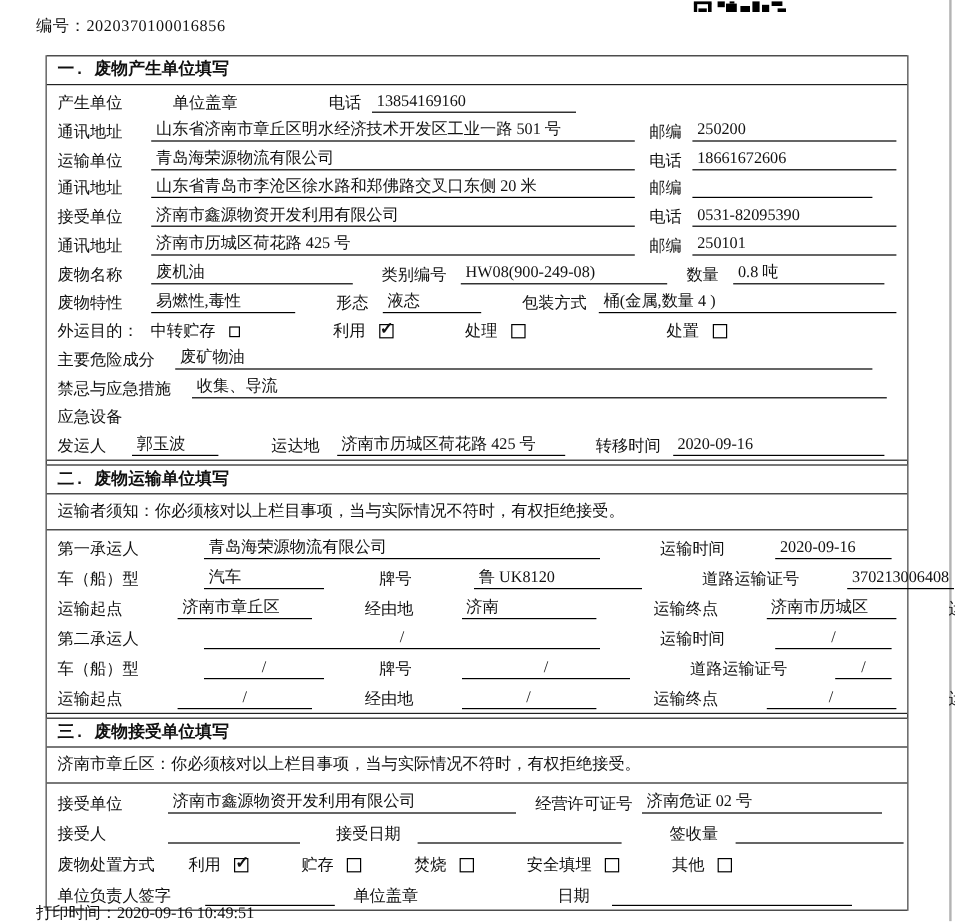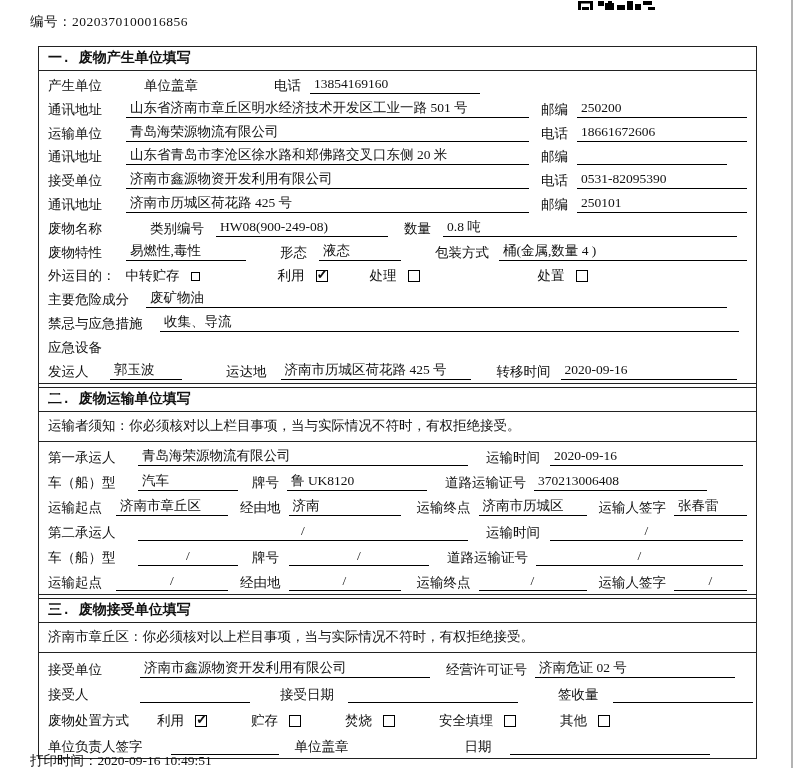--- a/index.html
+++ b/index.html
@@ -12,21 +12,21 @@
   .qr{position:absolute;left:578px;top:0;}
   .page-edge{position:absolute;right:3px;top:0;bottom:0;width:2px;background:#b3b3b3;}
   
   .tbl{position:absolute;left:38px;top:46px;width:719px;
        border-left:1.6px solid #222;border-right:1.6px solid #222;}
   .sec{border-top:1.6px solid #222;border-bottom:1.6px solid #222;background:#fff;}
   .sec + .sec{margin-top:3px;}
   .sec-h{font-weight:bold;font-size:14px;padding:2px 9px 3px;border-bottom:1.4px solid #222;font-family:Liberation Mono, monospace;}
   .notice{padding:5px 9px 6px;border-bottom:1.2px solid #222;}
   .r{display:flex;align-items:flex-end;padding:0 9px 3px;height:23.8px;}
-  .s2 .r{height:25px;}
+  .s2 .r{height:25px;gap:32px;}
   .s3 .r{height:25.8px;}
   .r > span{line-height:16px;}
   .lbl{padding-right:4px;flex-shrink:0;}
   .v{border-bottom:1px solid #000;padding:0 4px 1px;min-height:16px;flex-shrink:0;overflow:visible;}
   .fx{flex:1 1 auto;}
   .c{text-align:center;}
   
   .cb{display:inline-block;width:12px;height:12px;border:1.2px solid #000;position:relative;
       margin:0 0 2px 7px;flex-shrink:0;}
   .cb-sm{width:9px;height:9px;margin-bottom:3px;}
@@ -104,20 +104,21 @@
 
       <div class="r">
         <span class="lbl" style="width:78px">通讯地址</span>
         <span class="v fx" style="margin-right:12px">济南市历城区荷花路 425 号</span>
         <span class="lbl" style="width:36px">邮编</span>
         <span class="v" style="width:170px">250101</span>
       </div>
 
       <div class="r">
         <span class="lbl" style="width:78px">废物名称</span>
+        <span class="v" style="width:168px">废机油</span>
         <span class="lbl" style="margin-left:24px">类别编号</span>
         <span class="v" style="width:172px;margin-left:8px">HW08(900-249-08)</span>
         <span class="lbl" style="margin-left:16px">数量</span>
         <span class="v fx" style="margin-left:8px;margin-right:10px">0.8 吨</span>
       </div>
 
       <div class="r">
         <span class="lbl" style="width:78px">废物特性</span>
         <span class="v" style="width:120px">易燃性,毒性</span>
         <span class="lbl" style="margin-left:34px">形态</span>
@@ -125,21 +126,21 @@
         <span class="lbl" style="margin-left:34px">包装方式</span>
         <span class="v fx" style="margin-left:6px">桶(金属,数量  4 )</span>
       </div>
 
       <div class="r">
         <span class="lbl">外运目的：</span>
         <span class="lbl" style="margin-left:6px">中转贮存</span>
         <span class="cb cb-sm"></span>
         <span class="lbl" style="margin-left:78px">利用</span>
         <span class="cb on"></span>
-        <span class="lbl" style="margin-left:42px">处理</span>
+        <span class="lbl" style="margin-left:60px">处理</span>
         <span class="cb"></span>
         <span class="lbl" style="margin-left:118px">处置</span>
         <span class="cb"></span>
       </div>
 
       <div class="r">
         <span class="lbl" style="width:98px">主要危险成分</span>
         <span class="v fx" style="margin-right:20px">废矿物油</span>
       </div>
 
@@ -170,21 +171,21 @@
         <span class="lbl" style="width:90px">第一承运人</span>
         <span class="v" style="width:330px">青岛海荣源物流有限公司</span>
         <span class="lbl" style="margin-left:18px">运输时间</span>
         <span class="v fx" style="margin-left:6px;margin-right:4px">2020-09-16</span>
       </div>
 
       <div class="r">
         <span class="lbl" style="width:90px">车（船）型</span>
         <span class="v" style="width:100px">汽车</span>
         <span class="lbl" style="margin-left:14px">牌号</span>
-        <span class="v" style="width:140px;margin-left:4px">鲁 UK8120</span>
+        <span class="v" style="width:140px;margin-left:16px">鲁 UK8120</span>
         <span class="lbl" style="margin-left:18px">道路运输证号</span>
         <span class="v fx" style="margin-left:4px;margin-right:40px">370213006408</span>
       </div>
 
       <div class="r">
         <span class="lbl" style="width:68px">运输起点</span>
         <span class="v" style="width:112px">济南市章丘区</span>
         <span class="lbl" style="margin-left:12px">经由地</span>
         <span class="v" style="width:112px;margin-left:4px">济南</span>
         <span class="lbl" style="margin-left:16px">运输终点</span>

